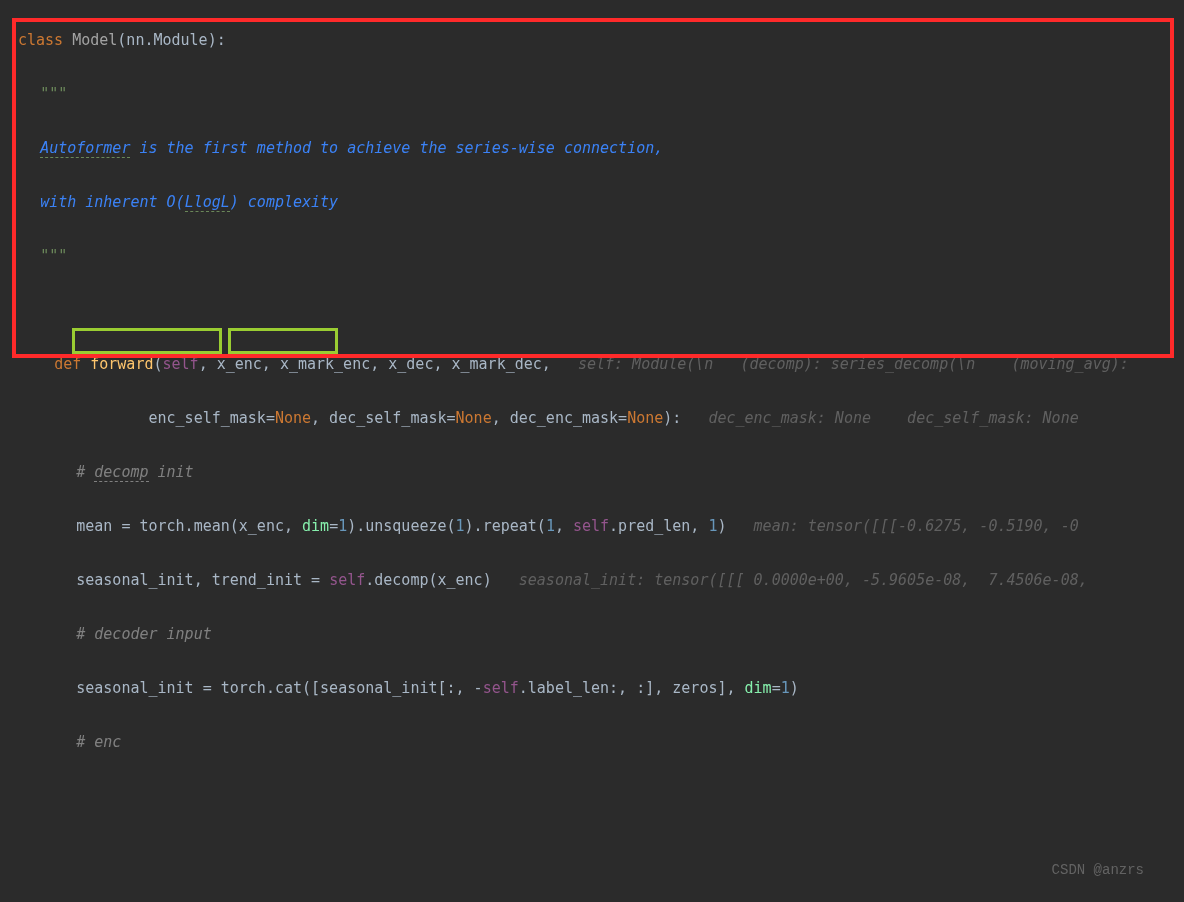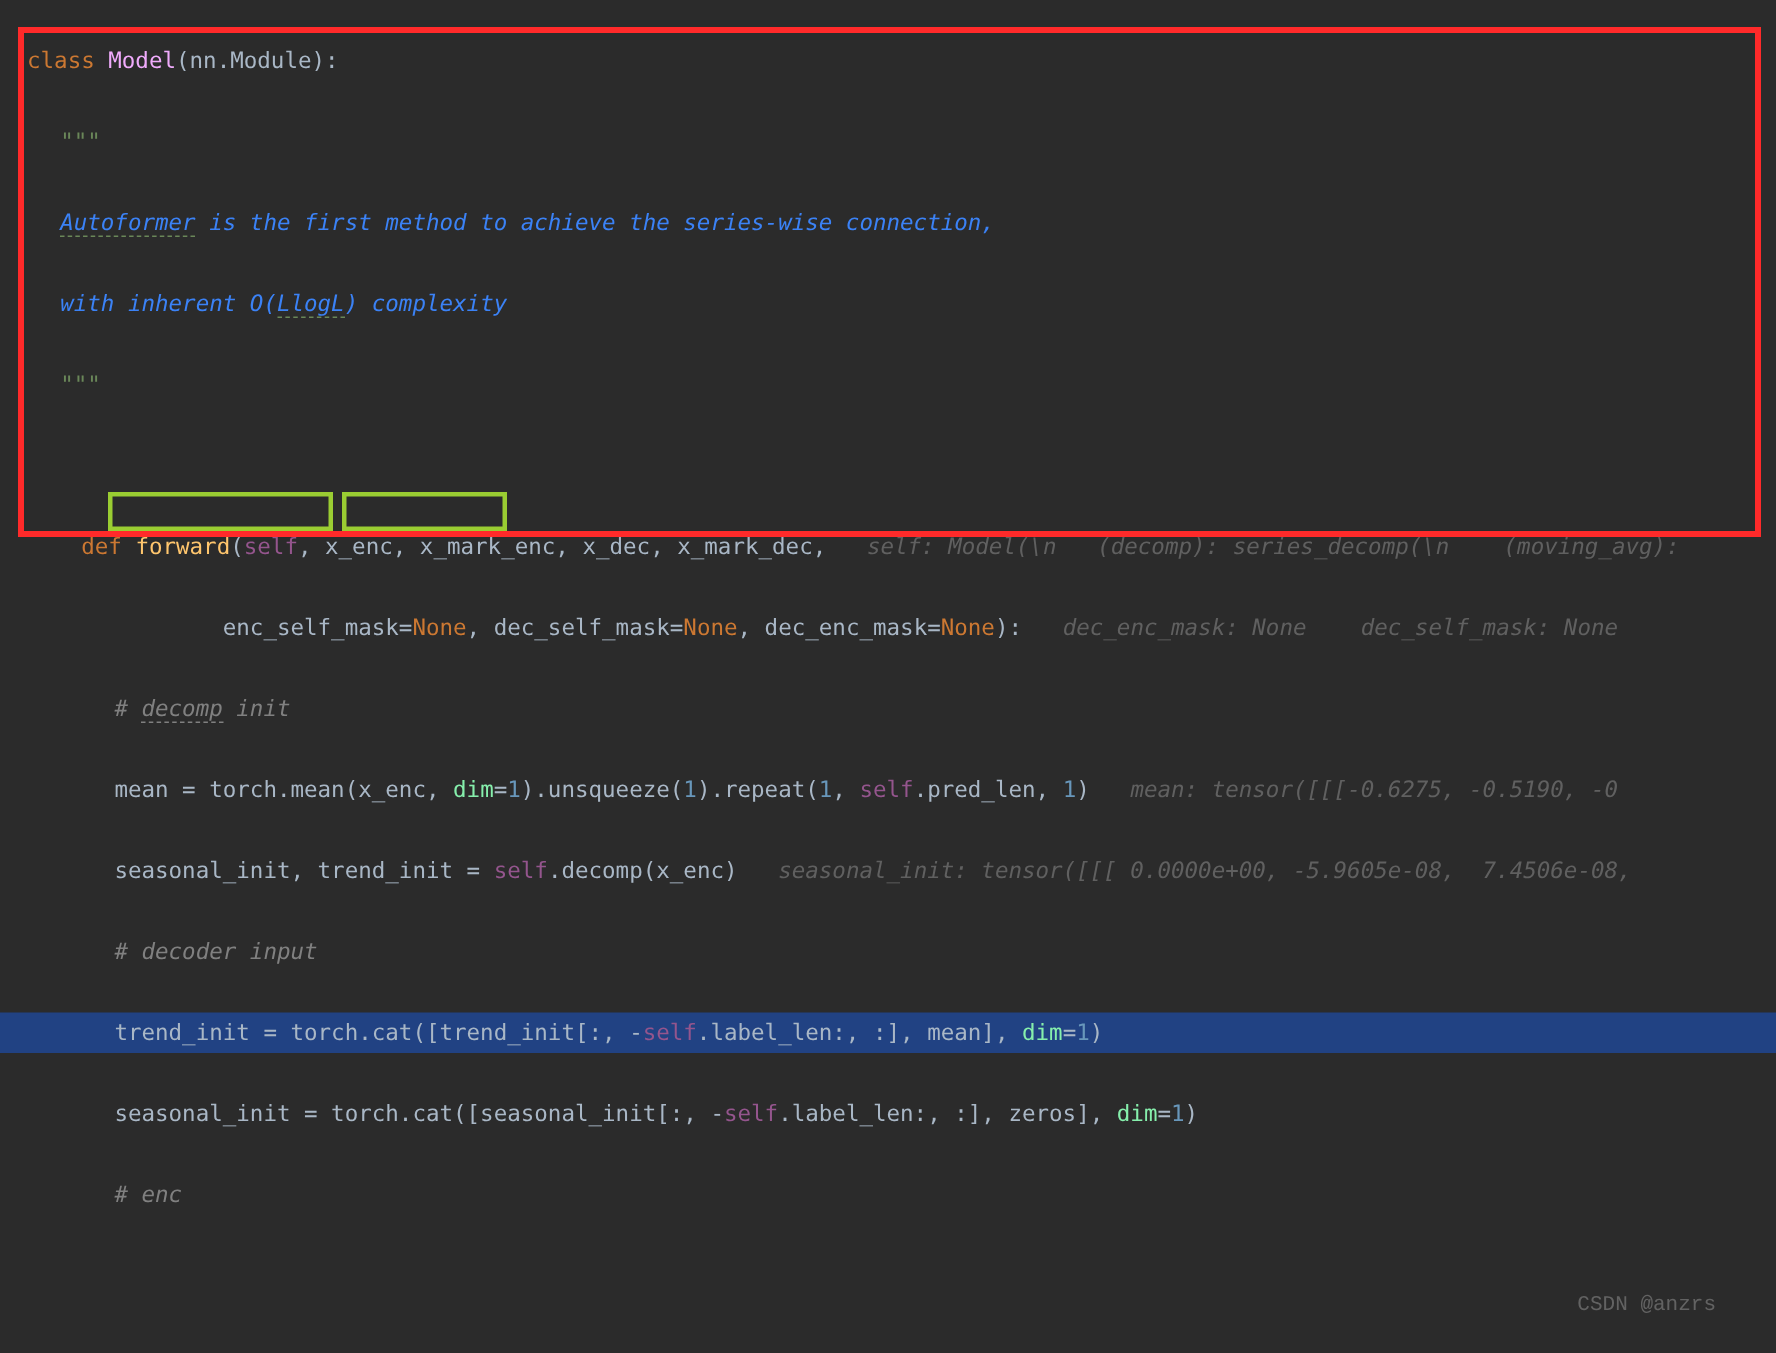--- a/index.html
+++ b/index.html
@@ -15,21 +15,21 @@
     position: relative;
   }
   .code-container {
     padding: 0 0 0 0;
     white-space: pre;
     position: relative;
   }
   .line { position: relative; padding-left: 4px; }
   .line-highlighted { background: #214283; }
   .kw { color: #cc7832; margin-left: 14px; }
-  .cls { color: #f0abfc; }
+  .cls { color: #a3a3a3; }
   .self { color: #94558d; }
   .fn { color: #ffc66d; }
   .dunder { color: #b200b2; }
   .str { color: #3b82f6; font-style: italic; }
   .strq { color: #6a8759; }
   .none { color: #cc7832; }
   .num { color: #6897bb; }
   .comment { color: #808080; font-style: italic; }
   .hint { color: #606060; font-style: italic; }
   .named { color: #86efac; }
@@ -87,27 +87,26 @@
 </head>
 <body>
 
 <div class="code-container">
 <div class="line"><span class="kw">class</span> <span class="cls">Model</span><span>(nn.Module):</span></div>
 <div class="line">    <span class="strq">"""</span></div>
 <div class="line">    <span class="str underline-dashed">Autoformer</span><span class="str"> is the first method to achieve the series-wise connection,</span></div>
 <div class="line">    <span class="str">with inherent O(</span><span class="str underline-dashed">LlogL</span><span class="str">) complexity</span></div>
 <div class="line">    <span class="strq">"""</span></div>
 <div class="line">&nbsp;</div>
-<div class="line">    <span class="kw">def</span> <span class="fn">forward</span><span>(</span><span class="self">self</span><span>, x_enc, x_mark_enc, x_dec, x_mark_dec,</span><span class="hint">   self: Model(\n   (decomp): series_decomp(\n    (moving_avg):</span></div>
+<div class="line">    <span class="kw">def</span> <span class="fn">forward</span><span>(</span><span class="self">self</span><span>, x_enc, x_mark_enc, x_dec, x_mark_dec,</span><span class="hint">   self: Module(\n   (decomp): series_decomp(\n    (moving_avg):</span></div>
 <div class="line">                <span>enc_self_mask=</span><span class="none">None</span><span>, dec_self_mask=</span><span class="none">None</span><span>, dec_enc_mask=</span><span class="none">None</span><span>):</span><span class="hint">   dec_enc_mask: None    dec_self_mask: None</span></div>
 <div class="line">        <span class="comment"># </span><span class="comment underline-dashed-grey">decomp</span><span class="comment"> init</span></div>
 <div class="line">        <span>mean = torch.mean(x_enc, </span><span class="named">dim</span><span>=</span><span class="num">1</span><span>).unsqueeze(</span><span class="num">1</span><span>).repeat(</span><span class="num">1</span><span>, </span><span class="self">self</span><span>.pred_len, </span><span class="num">1</span><span>)</span><span class="hint">   mean: tensor([[[-0.6275, -0.5190, -0</span></div>
 <div class="line">        <span>seasonal_init, trend_init = </span><span class="self">self</span><span>.decomp(x_enc)</span><span class="hint">   seasonal_init: tensor([[[ 0.0000e+00, -5.9605e-08,  7.4506e-08,</span></div>
 <div class="line">        <span class="comment"># decoder input</span></div>
-<div class="line line-highlighted">        <span>trend_init = torch.cat([trend_init[:, -</span><span class="self">self</span><span>.label_len:, :], mean], </span><span class="named">dim</span><span>=</span><span class="num">1</span><span>)</span></div>
 <div class="line">        <span>seasonal_init = torch.cat([seasonal_init[:, -</span><span class="self">self</span><span>.label_len:, :], zeros], </span><span class="named">dim</span><span>=</span><span class="num">1</span><span>)</span></div>
 <div class="line">        <span class="comment"># enc</span></div>
 
 
 
 
 
 
 
 

